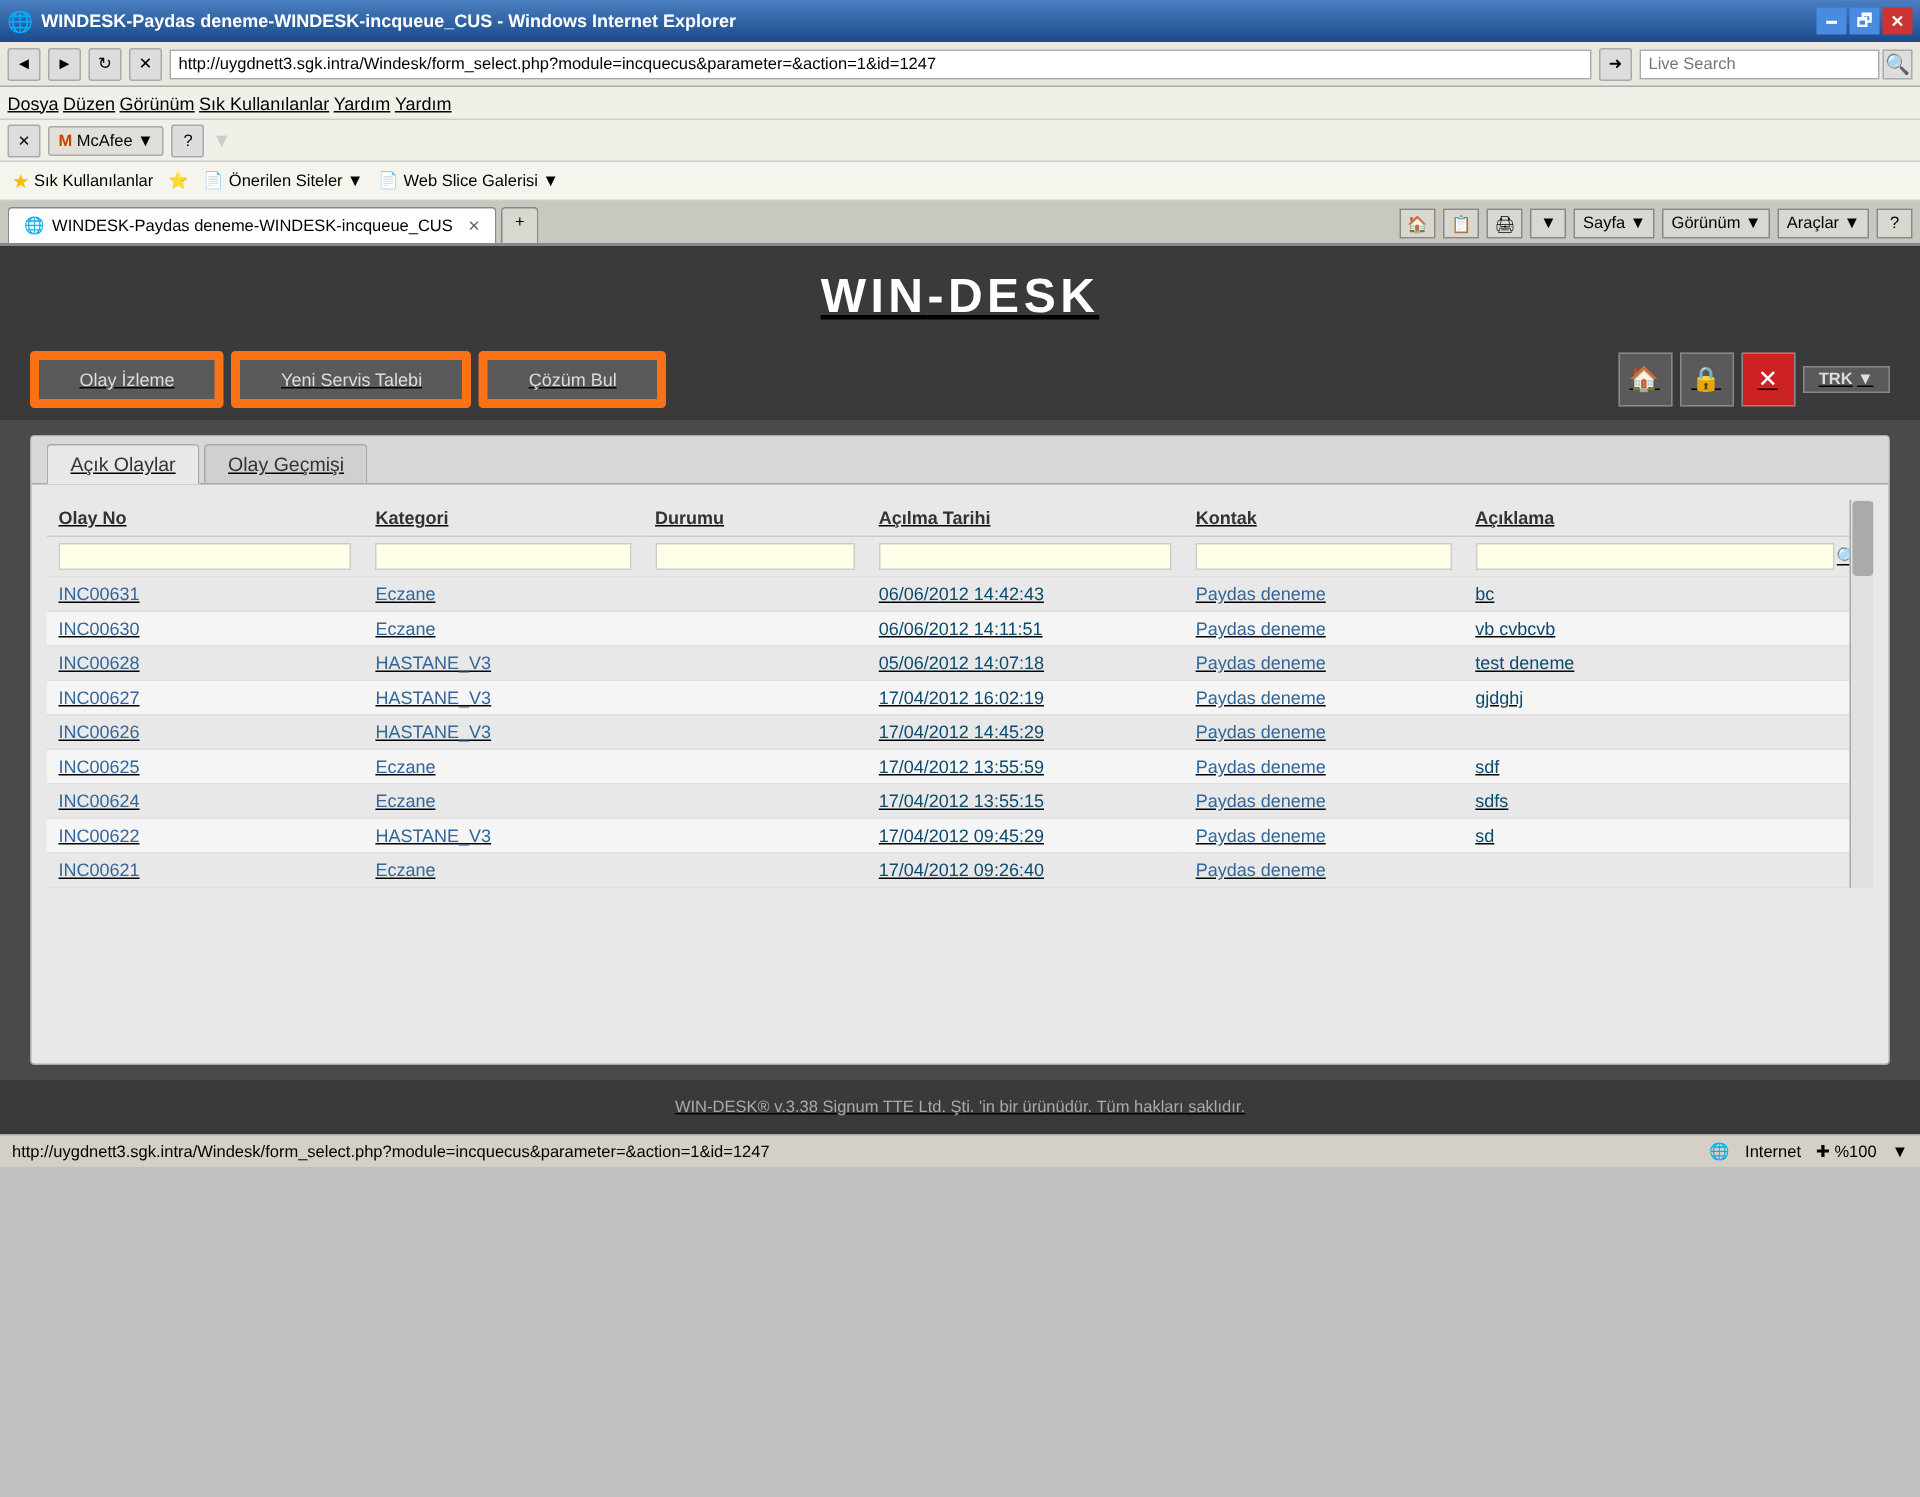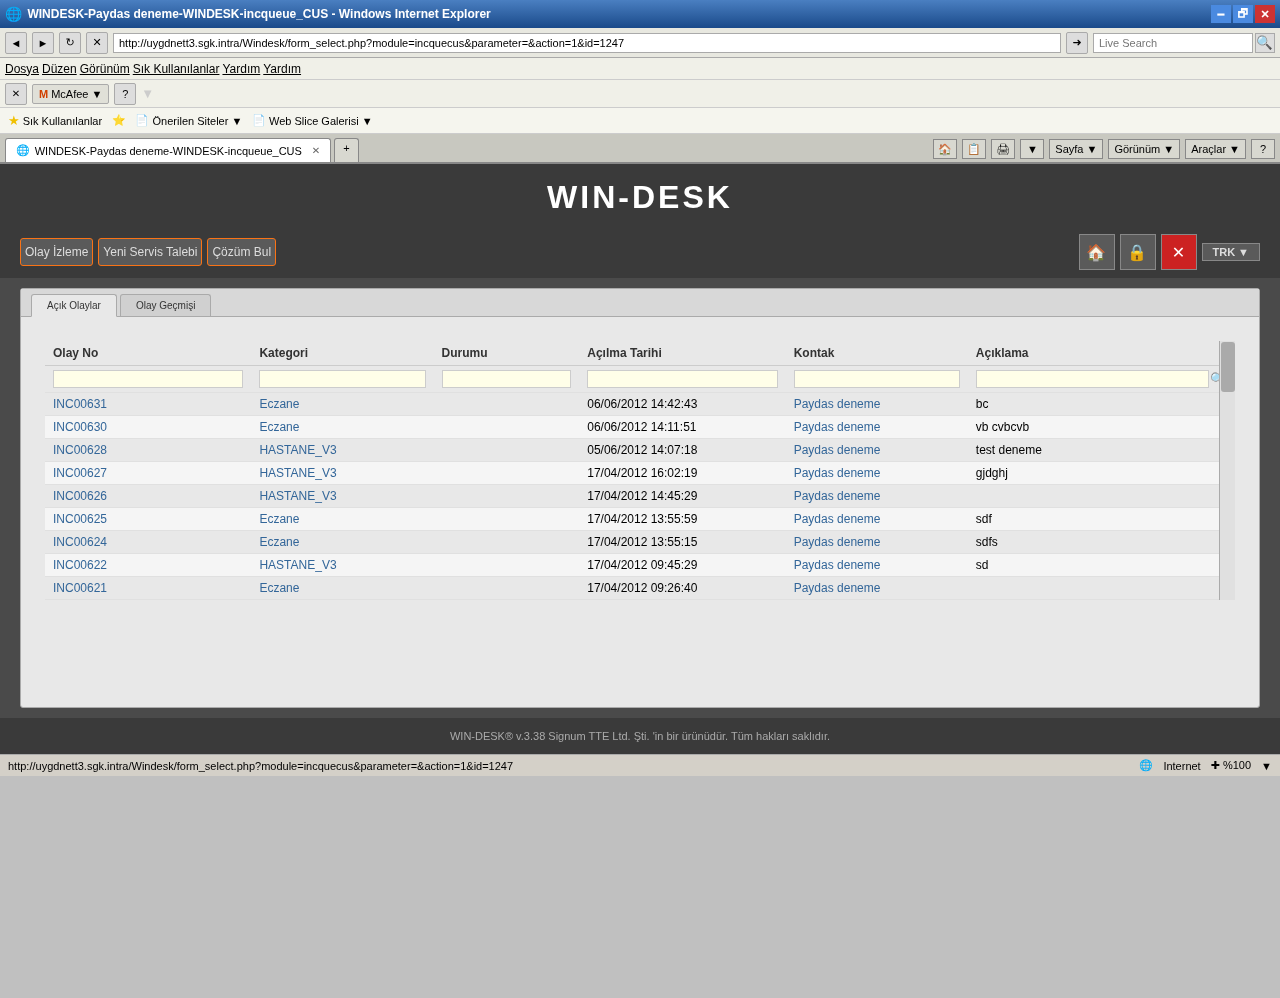--- a/index.html
+++ b/index.html
@@ -130,20 +130,21 @@
       cursor: pointer; display: flex; align-items: center; justify-content: center;
       font-size: 11px;
     }
 
     
     .app-wrapper {
       background: #4a4a4a;
       min-height: 560px;
       display: flex;
       flex-direction: column;
+      text-decoration: underline;
     }
 
     
     .windesk-header {
       background: #3a3a3a;
       text-align: center;
       padding: 15px 0 10px;
       position: relative;
     }
     .windesk-logo {
@@ -154,22 +155,22 @@
 
     .nav-buttons {
       display: flex; align-items: center; justify-content: space-between;
       padding: 8px 20px;
       background: #3a3a3a;
     }
     .nav-left { display: flex; gap: 5px; }
     .nav-right { display: flex; gap: 5px; align-items: center; }
 
     .nav-action-btn {
-      background: #5a5a5a; border: 1px solid #f97316; color: #ddd;
-      padding: 6px 4px; cursor: pointer; font-size: 12px; border-radius: 3px;
+      background: #5a5a5a; border: 6px solid #f97316; color: #ddd;
+      padding: 6px 27px; cursor: pointer; font-size: 12px; border-radius: 3px;
     }
 
     .icon-btn {
       width: 36px; height: 36px; border: 1px solid #888; background: #5a5a5a;
       cursor: pointer; display: flex; align-items: center; justify-content: center;
       font-size: 16px;
     }
     .icon-btn.home { background: #5a5a5a; color: #ccc; }
     .icon-btn.lock { background: #5a5a5a; color: #ccc; }
     .icon-btn.close { background: #cc2222; color: white; }
@@ -190,31 +191,31 @@
       min-height: 420px;
     }
 
     
     .content-tabs {
       display: flex; border-bottom: 1px solid #aaa; background: #d8d8d8;
       padding: 5px 10px 0;
       gap: 0;
     }
     .content-tab {
-      padding: 5px 15px; cursor: pointer; font-size: 10px;
+      padding: 5px 15px; cursor: pointer; font-size: 13px;
       border: 1px solid #aaa; border-bottom: none; border-radius: 3px 3px 0 0;
       background: #d0d0d0; color: #333; margin-right: 3px;
     }
     .content-tab.active {
       background: #e8e8e8; border-bottom: 1px solid #e8e8e8; margin-bottom: -1px;
     }
 
     
     .table-container {
-      padding: 24px;
+      padding: 10px;
       position: relative;
     }
     .data-table {
       width: 100%; border-collapse: collapse; font-size: 12px;
     }
     .data-table th {
       text-align: left; padding: 5px 8px; color: #333; font-weight: bold;
       border-bottom: 1px solid #ccc; background: #e8e8e8;
     }
     .filter-row td {
@@ -231,21 +232,21 @@
       flex: 1; height: 18px; border: 1px solid #ccc; background: #fffee8;
       padding: 0 3px; font-size: 11px;
     }
     .search-icon-btn {
       width: 18px; height: 18px; border: none; background: transparent; cursor: pointer;
       display: flex; align-items: center; justify-content: center; font-size: 12px;
     }
     .data-table td {
       padding: 4px 8px; border-bottom: 1px solid #e0e0e0; color: #336699;
     }
-    .data-table td.plain { color: #000000; margin-top: 16px; }
+    .data-table td.plain { color: #0c4a6e; margin-top: 16px; }
     .data-table tr.data-row:nth-child(even) { background: #f5f5f5; }
 
     
     .table-wrapper {
       position: relative; overflow: hidden;
     }
     .scrollbar-area {
       position: absolute; right: 0; top: 0; bottom: 0; width: 16px;
       background: #e0e0e0; border-left: 1px solid #aaa;
     }

